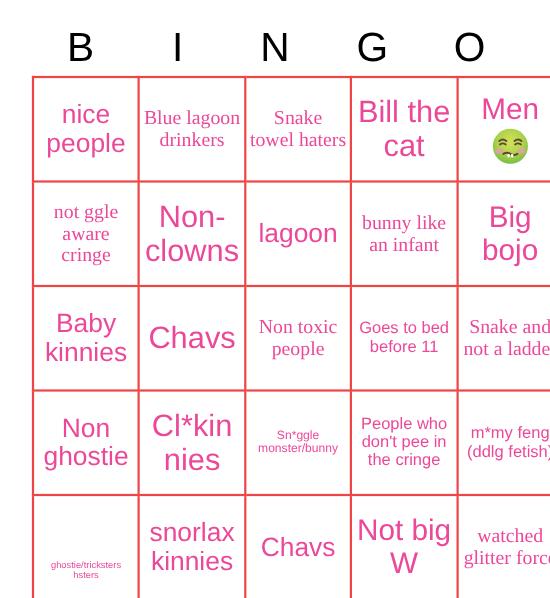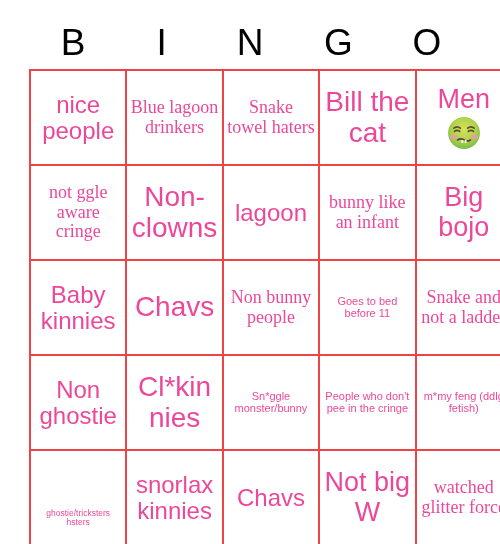--- a/index.html
+++ b/index.html
@@ -61,21 +61,21 @@
     display: block;
     line-height: 1.08;
     word-wrap: break-word;
   }
 
   
   .fs-xxl { font-size: 27px; }
   .fs-xl  { font-size: 24px; }
   .fs-lg  { font-size: 28px; }
   .fs-md  { font-size: 18px; font-family: Liberation Serif, serif; }
-  .fs-sm  { font-size: 11px; }
+  .fs-sm  { font-size: 15px; }
   .fs-xs  { font-size: 11px; }
   .fs-xxs { font-size: 8.5px; margin-top: 41px; }
 
   
   .emoji-wrap {
     display: flex;
     align-items: center;
     justify-content: center;
     margin-top: 2px;
   }
@@ -154,21 +154,21 @@
           </td>
         </tr>
         <tr>
           <td>
             <span class="cell-text fs-xl">Baby kinnies</span>
           </td>
           <td>
             <span class="cell-text fs-lg">Chavs</span>
           </td>
           <td>
-            <span class="cell-text fs-md">Non bunny people</span>
+            <span class="cell-text fs-md">Non toxic people</span>
           </td>
           <td>
             <span class="cell-text fs-sm">Goes to bed before 11</span>
           </td>
           <td>
             <span class="cell-text fs-md">Snake and not a ladder</span>
           </td>
         </tr>
         <tr>
           <td>

